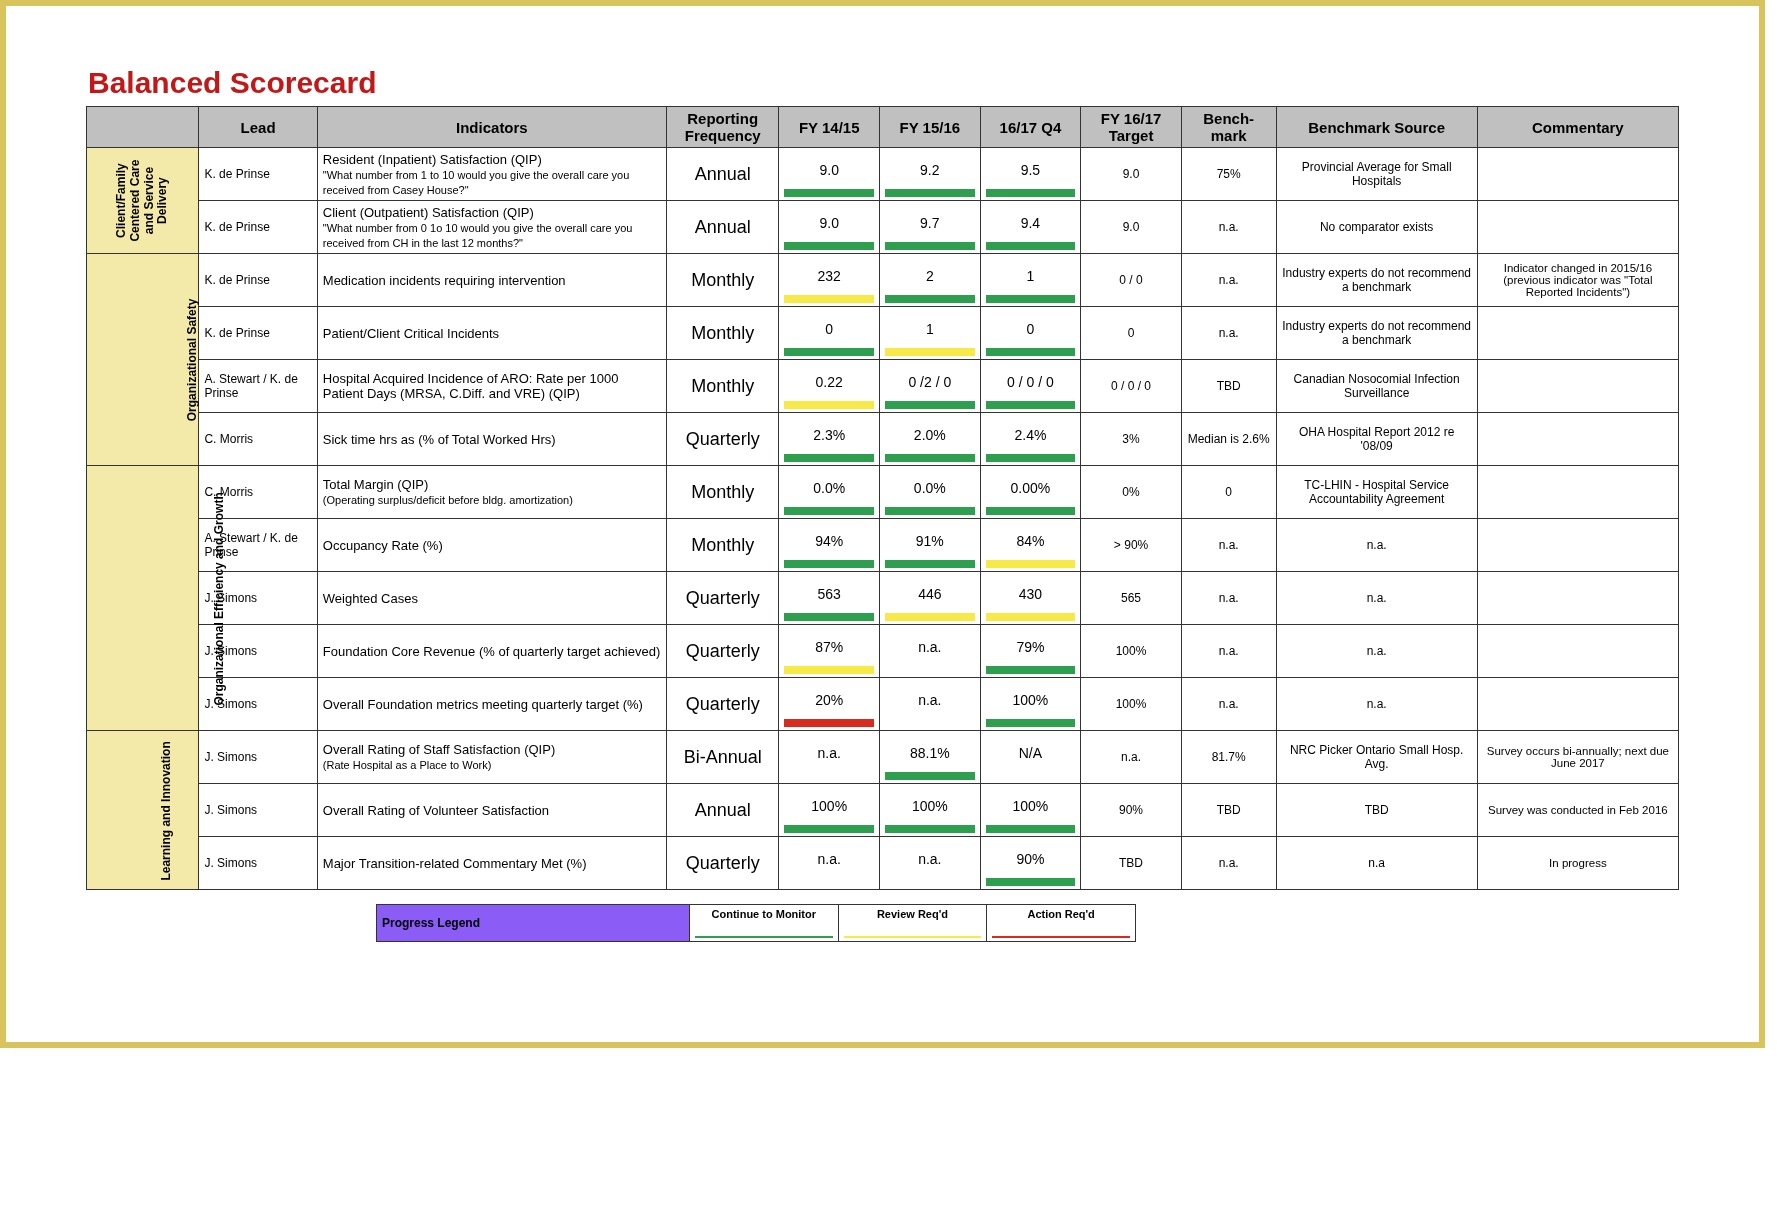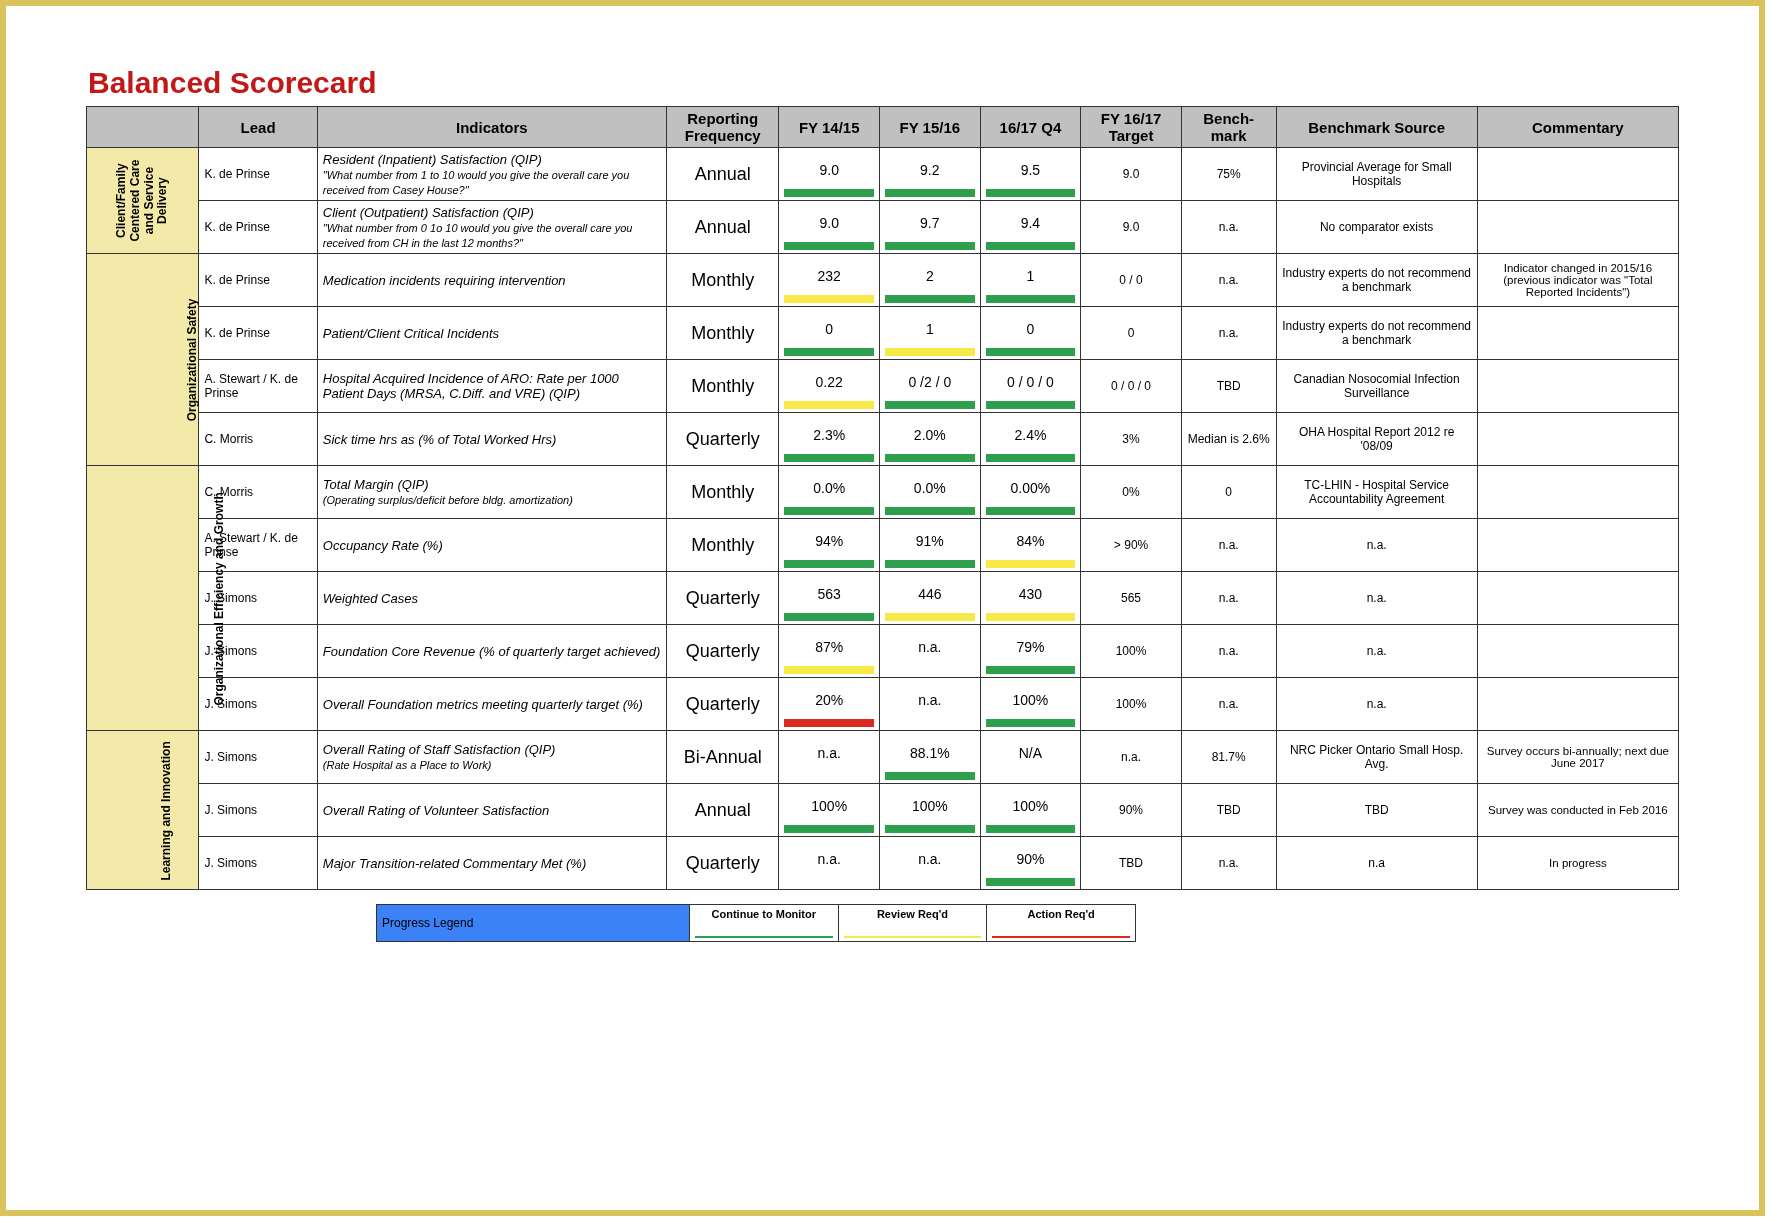--- a/index.html
+++ b/index.html
@@ -6,21 +6,21 @@
     margin: 0;
     padding: 0;
     background: #fff;
     font-family: Arial, Helvetica, sans-serif;
     font-size: 12px;
     color: #000;
   }
   .outer {
     border: 6px solid #d9c35c;
     width: 1765px;
-    height: 1216px;
+    height: 1048px;
     box-sizing: border-box;
     padding: 60px 80px 40px 80px;
     position: relative;
   }
   .title {
     font-size: 30px;
     font-weight: bold;
     color: #c21818;
     margin: 0 0 6px 2px;
   }
@@ -46,36 +46,36 @@
     font-weight: bold;
     text-align: center;
     font-size: 12px;
   }
   .cat-inner {
     transform: rotate(-90deg);
     white-space: nowrap;
     display: inline-block;
   }
   .lead { font-size: 12px; margin-left: 16px; }
-  .ind  { font-size: 13px; font-style: italic; }
+  .ind  { font-size: 13px; }
   .ind-sub { font-size: 11px; }
   .freq { text-align: center; font-size: 18px; vertical-align: bottom; padding-bottom:6px; }
   .valcell { padding:0; }
   .valwrap { display:flex; flex-direction:column; height:46px; }
   .valtxt  { flex:1; display:flex; align-items:center; justify-content:center; font-size:14px; }
   .bar     { height:8px; width:100%; }
   .g { background:#2e9e4f; }
   .y { background:#f7e948; }
   .r { background:#d82a1f; }
   .n { background:transparent; }
   .tgt, .bm, .src, .com { text-align:center; font-size:12px; }
   .src { font-size:12px; }
   .com { font-size:11.5px; }
   .legend-row td { border:1px solid #888; }
-  .legend-label { background:#3b82f6; font-weight:normal; text-align:left; padding-left:8px; }
+  .legend-label { background:#8b5cf6; font-weight:bold; text-align:left; padding-left:8px; }
   .legend-cell { padding:0; }
   .legend-inner { display:flex; flex-direction:column; height:30px;gap:16px; }
   .legend-txt { flex:1; display:flex; align-items:center; justify-content:center; font-size:11px; font-weight:bold; }
   col.c-cat   { width:95px; }
   col.c-lead  { width:100px; }
   col.c-ind   { width:295px; }
   col.c-freq  { width:95px; }
   col.c-val   { width:85px; }
   col.c-tgt   { width:85px; }
   col.c-bm    { width:80px; }

